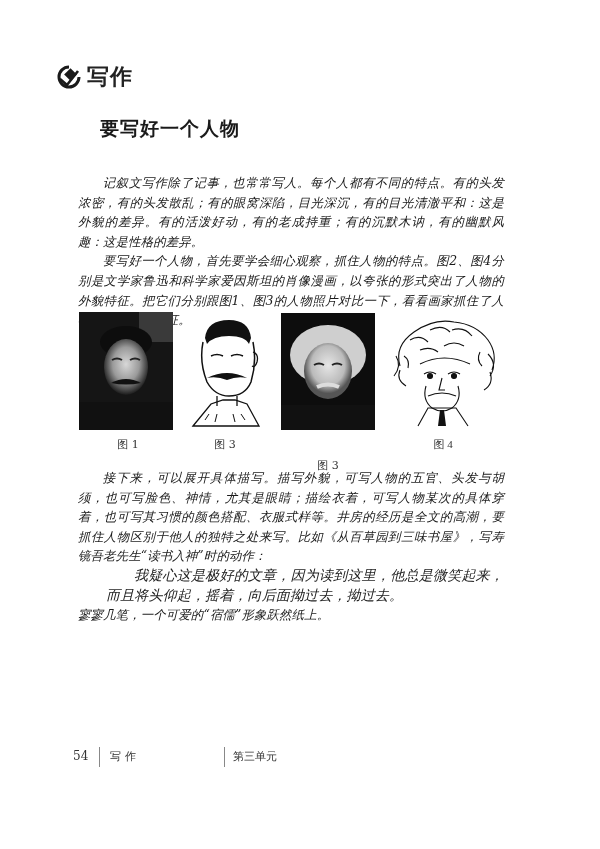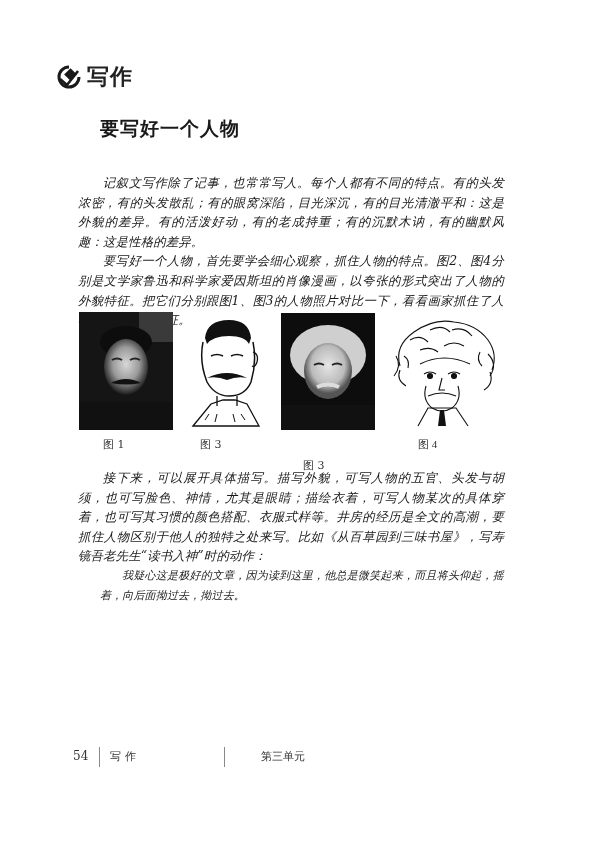--- a/index.html
+++ b/index.html
@@ -24,35 +24,35 @@
     }
     .body-text {
       position: absolute; left: 78px; width: 426px;
       font-size: 12.4px; line-height: 19.6px; text-align: justify;
       letter-spacing: 0.15px;
     }
     .body-text p { margin: 0; text-indent: 2em; font-style: italic; }
     .body-text p.noindent { text-indent: 0; }
     .quote {
       font-family: "DejaVu Serif", "Liberation Serif", serif;
-      font-style: italic; font-size: 11px; color: #222;
+      font-style: italic; font-size: 14px; color: #222;
       padding-left: 2em; text-indent: 2em; margin: 0;
     }
     .figures { position: absolute; left: 0; top: 0; }
     .fig { position: absolute; }
     .fig svg { display: block; }
     .caption {
-      position: absolute; font-size: 11px; color: #333; width: 50px;
+      position: absolute; font-size: 11px; color: #333; text-align: center; width: 50px;
     }
     .footer { position: absolute; top: 747px; left: 0; width: 600px; height: 24px; font-size: 11px; color: #333; padding-left: 36px; }
     .footer .pnum { position: absolute; left: 73px; top: 2px; font-size: 12px; }
     .footer .sep1 { position: absolute; left: 99px; top: 0; width: 1px; height: 20px; background: #888; }
     .footer .section { position: absolute; left: 110px; top: 2px; letter-spacing: 4px; }
     .footer .sep2 { position: absolute; left: 224px; top: 0; width: 1px; height: 20px; background: #888; }
-    .footer .unit { position: absolute; left: 233px; top: 2px; margin-left: 28px; }
+    .footer .unit { position: absolute; left: 233px; top: 2px; }
   </style>
 </head>
 <body>
 
 <div class="section-head">
   <span class="section-icon">
     <svg width="24" height="24" viewBox="0 0 24 24">
       <path d="M12 2 A10 10 0 1 0 22 12" fill="none" stroke="#1a1a1a" stroke-width="3"></path>
       <path d="M3 14 L10 20 L21 6" fill="none" stroke="#1a1a1a" stroke-width="2.6"></path>
       <rect x="9" y="5" width="9" height="9" transform="rotate(45 13.5 9.5)" fill="#1a1a1a"></rect>
@@ -144,20 +144,21 @@
   </div>
   <div class="caption" style="left:103px; top:437px;">图 1</div>
   <div class="caption" style="left:200px; top:437px;">图 3</div>
   <div class="caption" style="left:303px; top:458px;">图 3</div>
   <div class="caption" style="left:418px; top:437px;font-family:Liberation Serif, serif;">图 4</div>
 </div>
 
 <div class="body-text" style="top:468px;">
   <p>接下来，可以展开具体描写。描写外貌，可写人物的五官、头发与胡须，也可写脸色、神情，尤其是眼睛；描绘衣着，可写人物某次的具体穿着，也可写其习惯的颜色搭配、衣服式样等。井房的经历是全文的高潮，要抓住人物区别于他人的独特之处来写。比如《从百草园到三味书屋》，写寿镜吾老先生“读书入神”时的动作：</p>
   <p class="quote">我疑心这是极好的文章，因为读到这里，他总是微笑起来，而且将头仰起，摇着，向后面拗过去，拗过去。</p>
+  <p class="noindent">寥寥几笔，一个可爱的“宿儒”形象跃然纸上。</p>
 </div>
 
 <div class="footer">
   <span class="pnum">54</span>
   <span class="sep1"></span>
   <span class="section">写作</span>
   <span class="sep2"></span>
   <span class="unit">第三单元</span>
 </div>
 

